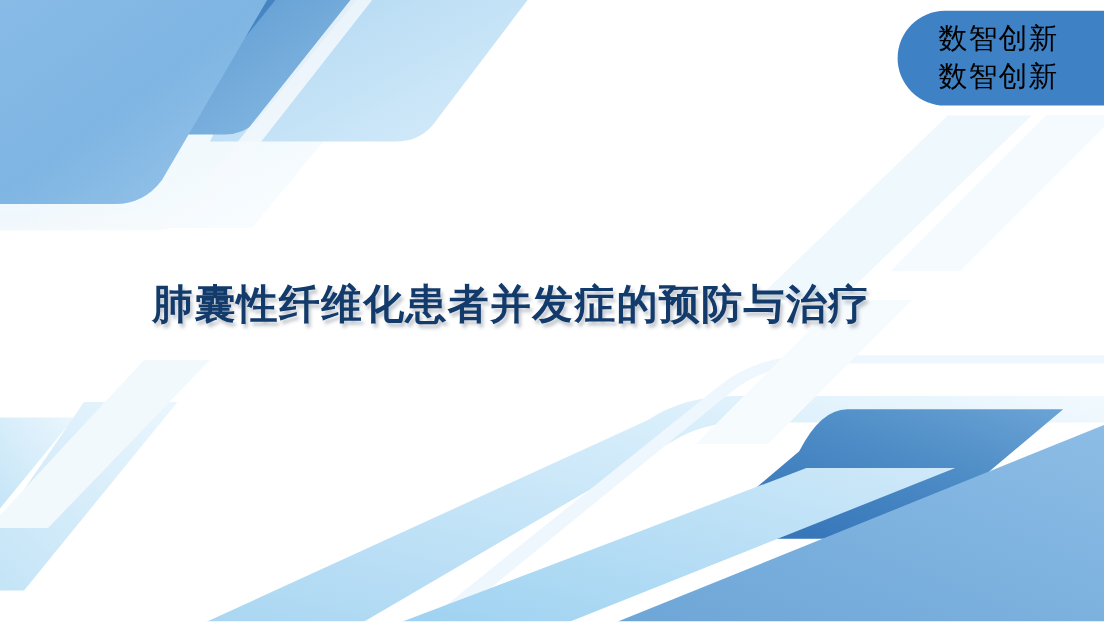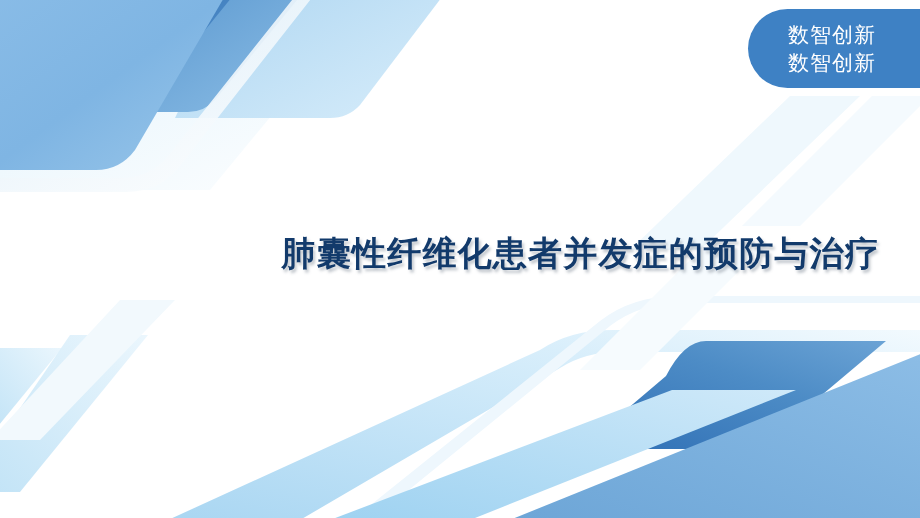--- a/index.html
+++ b/index.html
@@ -39,36 +39,35 @@
     border-bottom-left-radius: 40px;
     background: #3e81c4;
     display: flex;
     flex-direction: column;
     align-items: center;
     justify-content: center;
     box-sizing: border-box;
     padding-right: 12px;
   }
   .badge-line {
-    color: #ffffff;
-    font-size: 21px;
+    color: #000000;
+    font-size: 24px;
     line-height: 1.32;
     letter-spacing: 1px;
     white-space: nowrap;
     font-weight: 400;
   }
 
   
   .title-wrap {
     position: absolute;
     top: 231px;
     left: 0;
     width: 852px;
-    text-align: right;
-    margin-left: 28px;
+    text-align: center;
   }
   .title {
     display: inline-block;
     font-size: 34px;
     font-weight: bold;
     color: #123a6b;
     letter-spacing: 1.2px;
     white-space: nowrap;
     text-shadow: 2px 3px 3px rgba(120, 130, 145, 0.45);
   }

